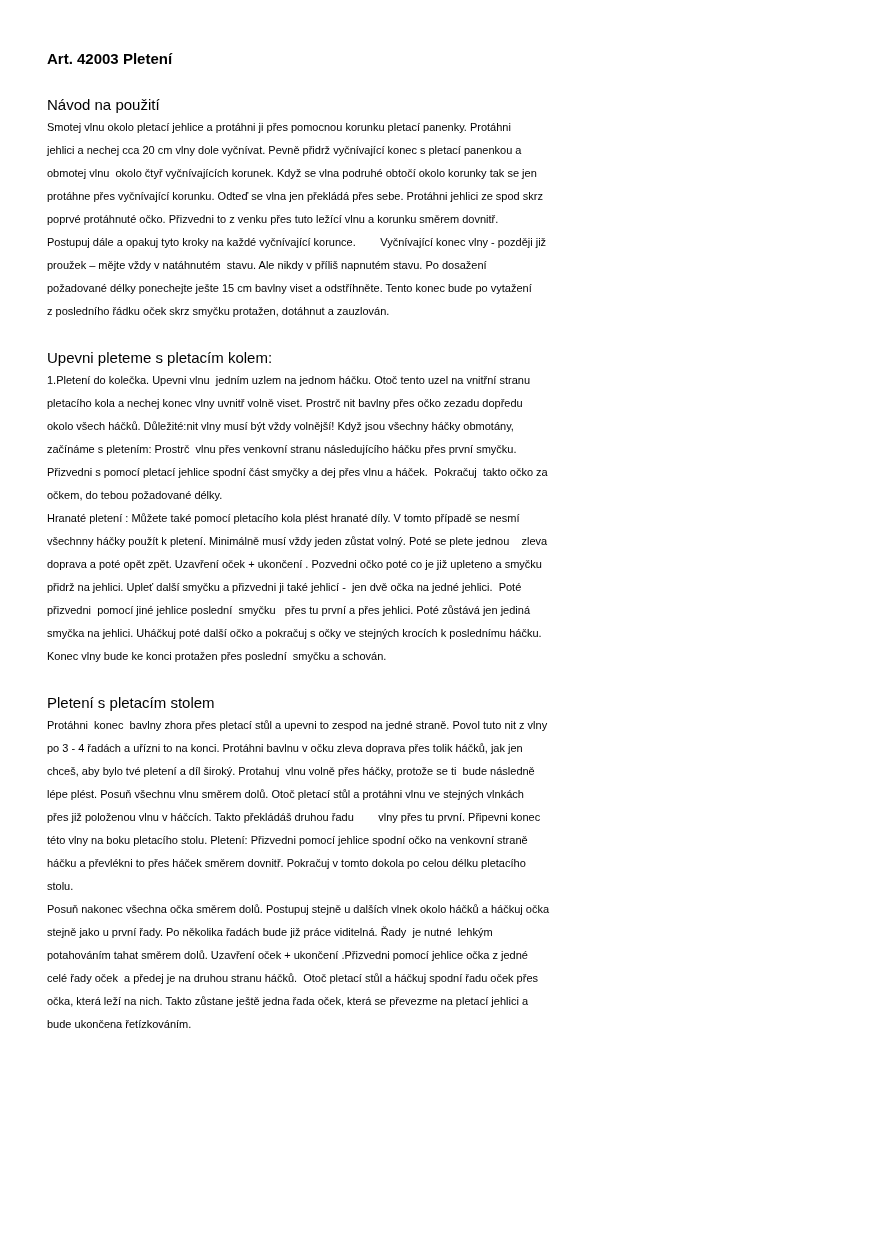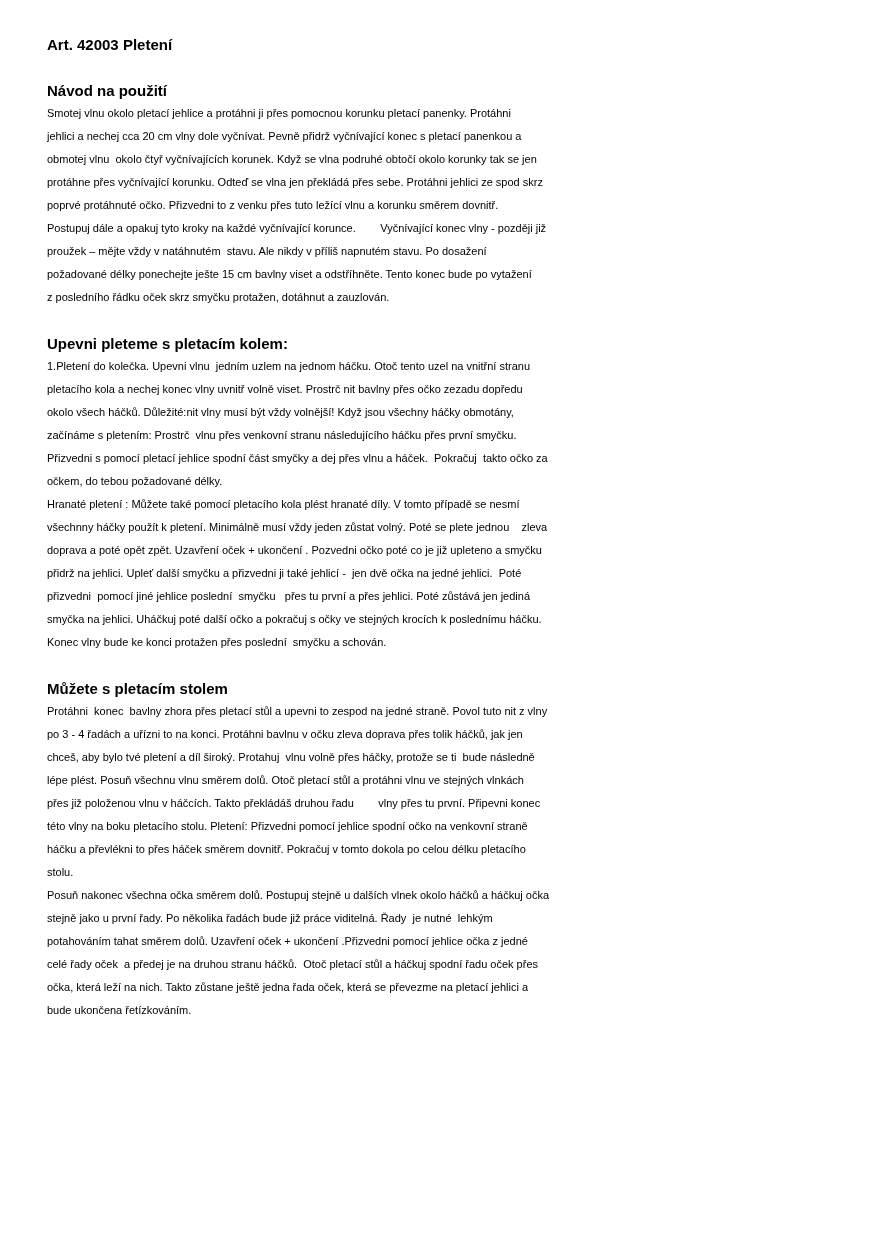--- a/index.html
+++ b/index.html
@@ -11,32 +11,32 @@
   }
   body {
     width: 877px;
     height: 1240px;
     overflow: hidden;
   }
   .page {
     box-sizing: border-box;
     width: 877px;
     height: 1240px;
-    padding: 33px 38px 0 47px;
+    padding: 47px 38px 0 47px;
     background: #ffffff;
   }
   .doc-title {
     font-size: 15px;
     font-weight: 700;
     line-height: 23px;
     margin: 0;
   }
   .section-heading {
     font-size: 15px;
-    font-weight: 700;
+    font-weight: 400;
     line-height: 23px;
     margin: 0;
   }
   .section-body {
     font-size: 11px;
     font-weight: 400;
     line-height: 23px;
     margin: 0;
     white-space: pre-wrap;
     width: 795px;
@@ -82,21 +82,21 @@
 doprava a poté opět zpět. Uzavření oček + ukončení . Pozvedni očko poté co je již upleteno a smyčku
 přidrž na jehlici. Upleť další smyčku a přizvedni ji také jehlicí -  jen dvě očka na jedné jehlici.  Poté
 přizvedni  pomocí jiné jehlice poslední  smyčku   přes tu první a přes jehlici. Poté zůstává jen jediná
 smyčka na jehlici. Uháčkuj poté další očko a pokračuj s očky ve stejných krocích k poslednímu háčku.
 Konec vlny bude ke konci protažen přes poslední  smyčku a schován.</p>
   </section>
 
   <div class="blank-line"></div>
 
   <section>
-    <h2 class="section-heading">Můžete s pletacím stolem</h2>
+    <h2 class="section-heading">Pletení s pletacím stolem</h2>
     <p class="section-body">Protáhni  konec  bavlny zhora přes pletací stůl a upevni to zespod na jedné straně. Povol tuto nit z vlny
 po 3 - 4 řadách a uřízni to na konci. Protáhni bavlnu v očku zleva doprava přes tolik háčků, jak jen
 chceš, aby bylo tvé pletení a díl široký. Protahuj  vlnu volně přes háčky, protože se ti  bude následně
 lépe plést. Posuň všechnu vlnu směrem dolů. Otoč pletací stůl a protáhni vlnu ve stejných vlnkách
 přes již položenou vlnu v háčcích. Takto překládáš druhou řadu        vlny přes tu první. Připevni konec
 této vlny na boku pletacího stolu. Pletení: Přizvedni pomocí jehlice spodní očko na venkovní straně
 háčku a převlékni to přes háček směrem dovnitř. Pokračuj v tomto dokola po celou délku pletacího
 stolu.
 Posuň nakonec všechna očka směrem dolů. Postupuj stejně u dalších vlnek okolo háčků a háčkuj očka
 stejně jako u první řady. Po několika řadách bude již práce viditelná. Řady  je nutné  lehkým

